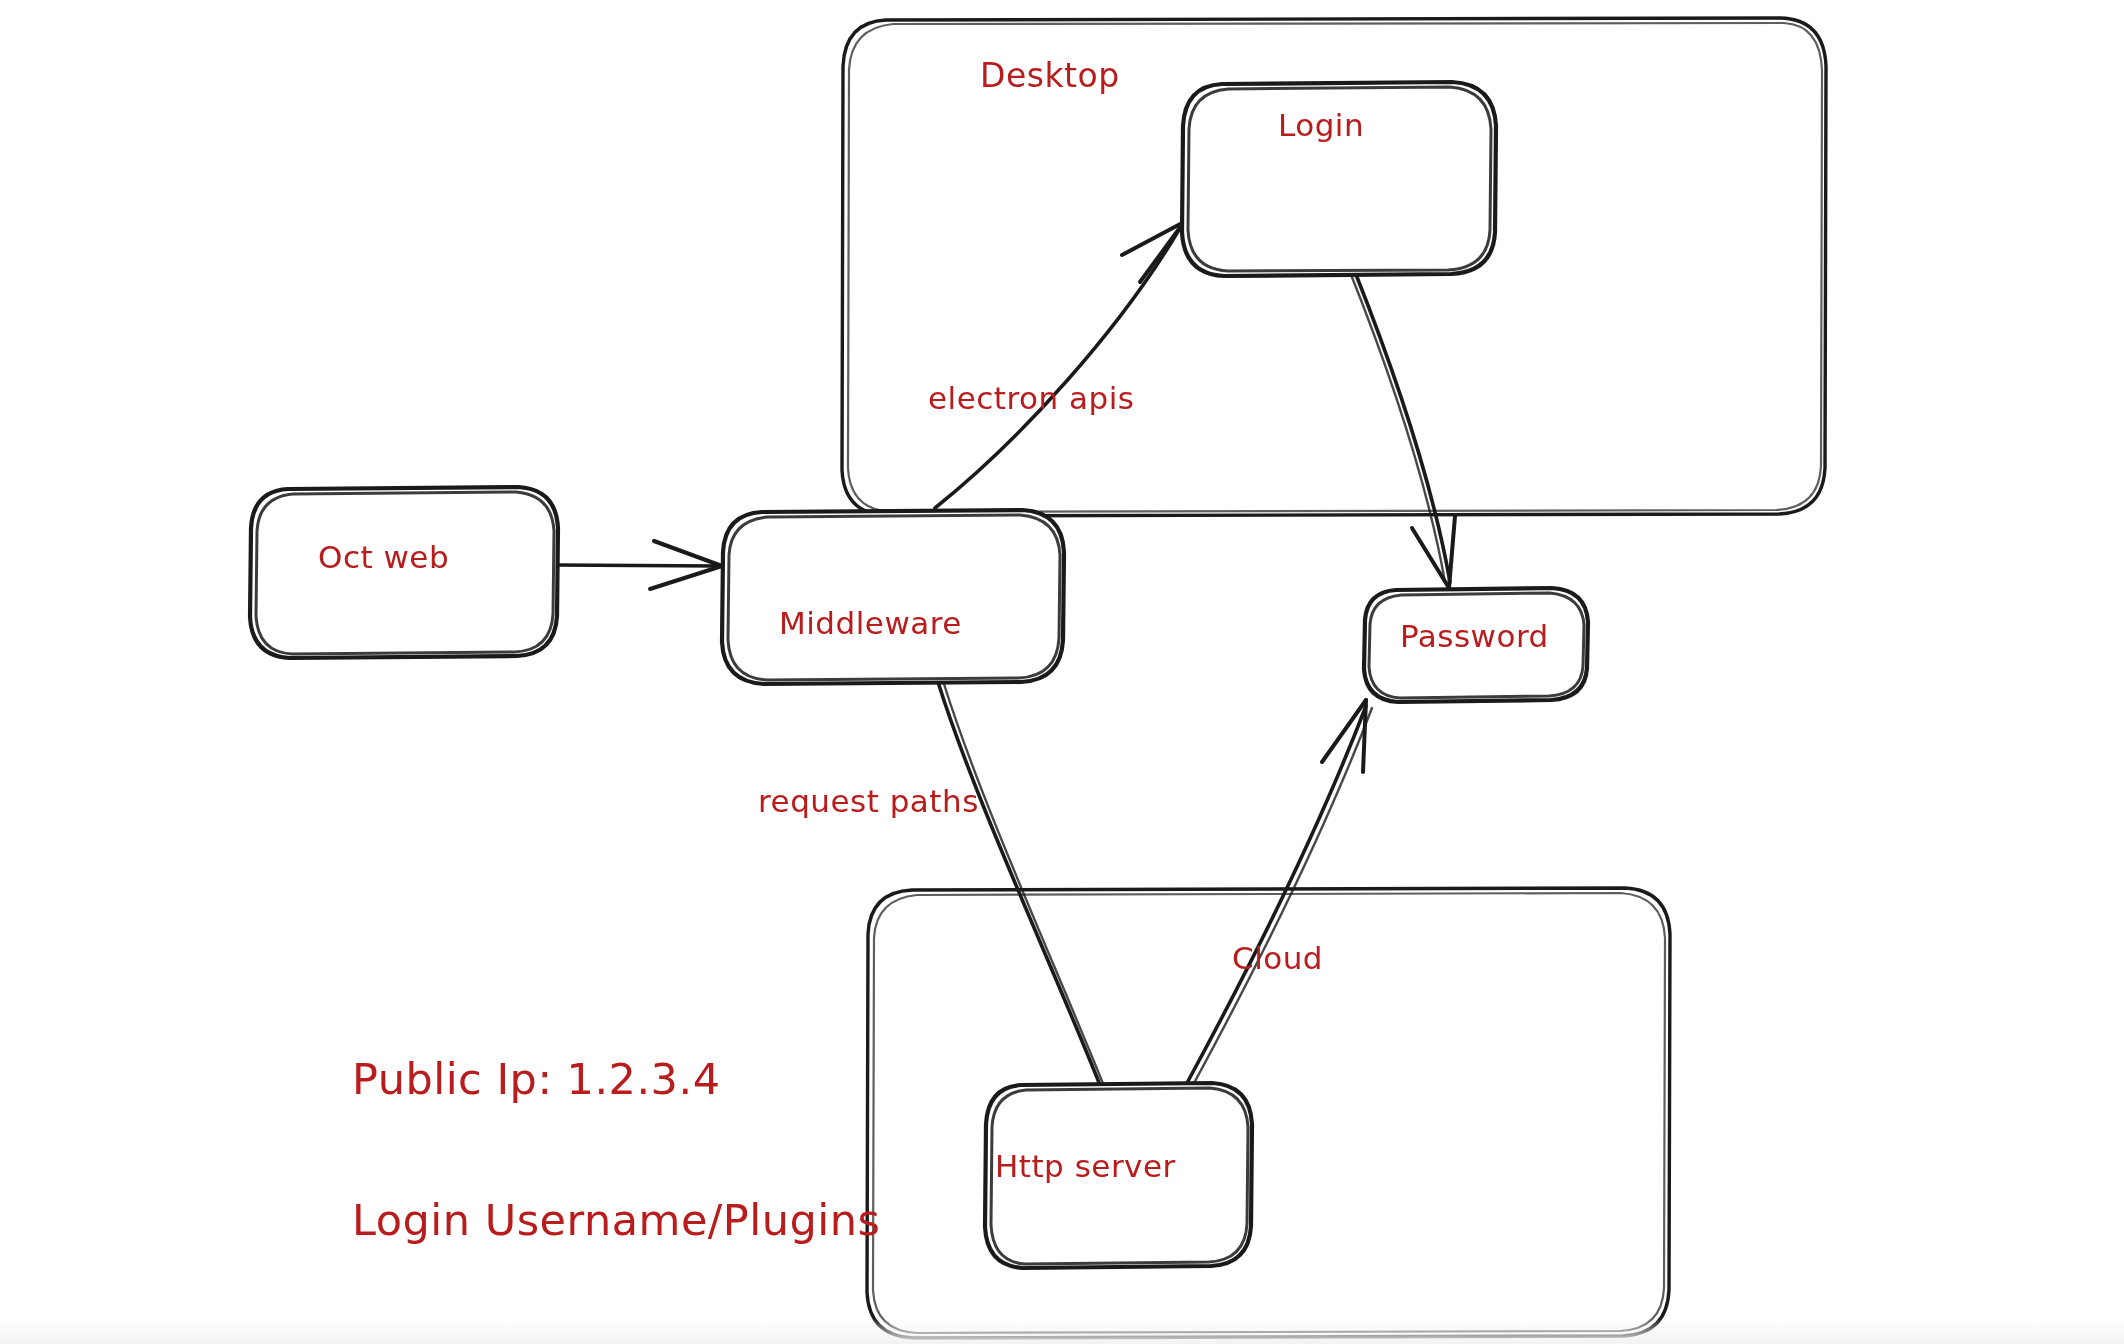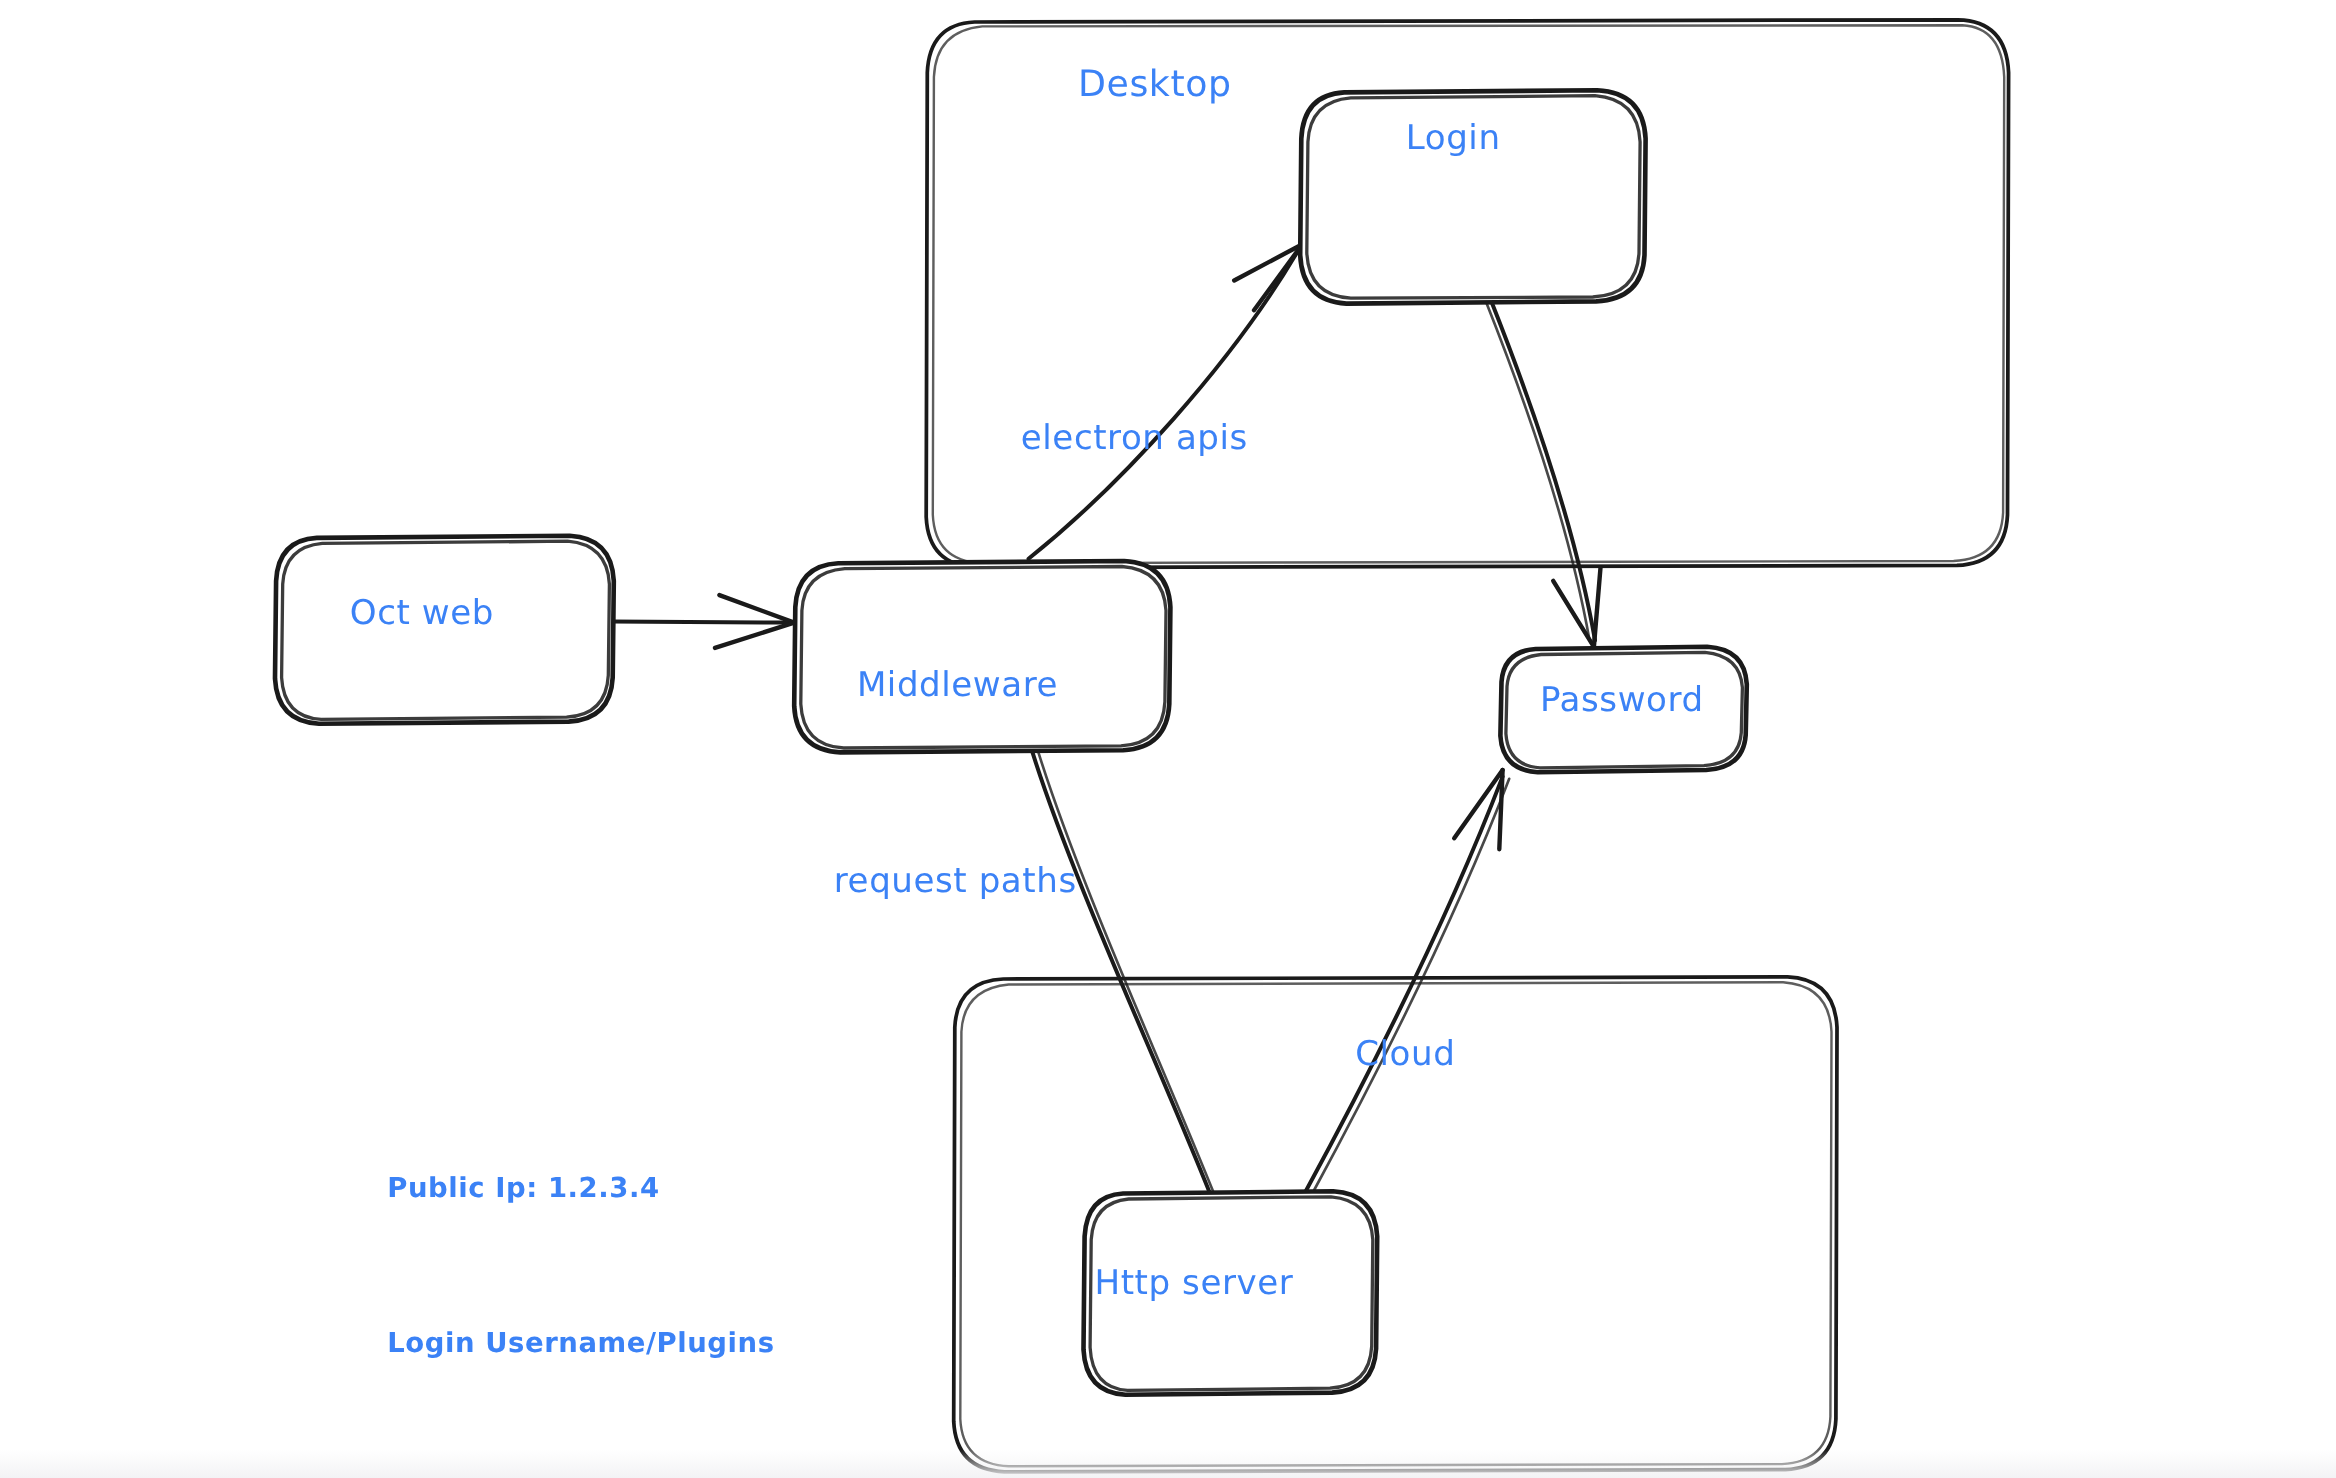--- a/index.html
+++ b/index.html
@@ -45,41 +45,41 @@
   .container-stroke { stroke-width: 3.4; }
   .container-stroke-2 { stroke-width: 2.2; opacity: 0.7; }
   .edge-stroke { stroke-width: 3.6; }
   .edge-stroke-thin { stroke-width: 2.4; opacity: 0.8; }
   .arrowhead { stroke-width: 4.0; }
   .shape-fill { fill: #ffffff; }
 
   .label {
     position: absolute;
     font-family: "DejaVu Sans", sans-serif;
-    color: #3b82f6;
+    color: #b91c1c;
     white-space: pre;
     letter-spacing: 0.5px;
     user-select: none;
   }
   .node-label {
     font-size: 31px;
     font-weight: 400;
   }
   .container-label {
     font-size: 33px;
     font-weight: 400;
   }
   .edge-label {
     font-size: 31px;
     font-weight: 400;
   }
   .note-label {
-    font-size: 25px;
+    font-size: 43px;
     line-height: 47px;
-    font-weight: 700;
+    font-weight: 400;
   }
   .note-label .note-line { display: block; }
 </style>
 </head>
 <body>
 
 <div id="stage">
 
   <svg class="canvas" viewBox="0 0 2124 1344" xmlns="http://www.w3.org/2000/svg">
 

